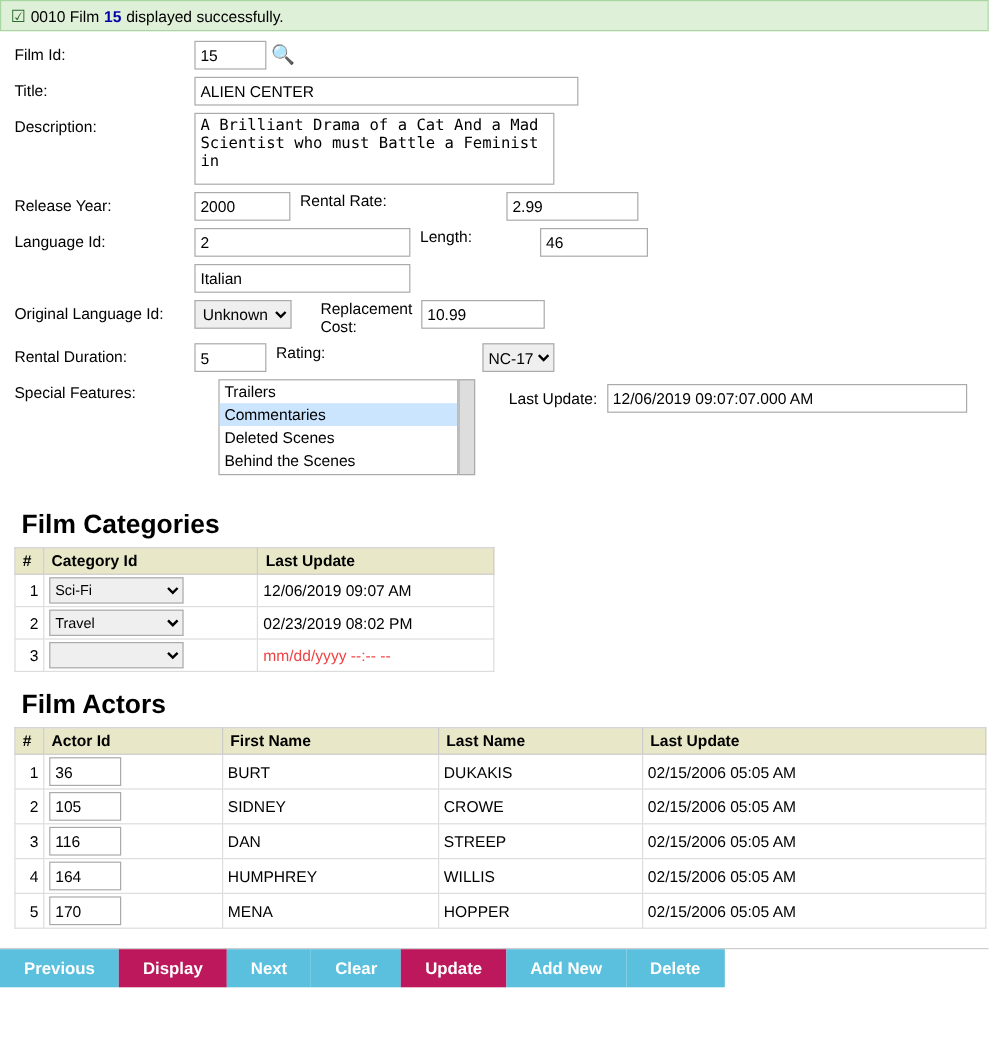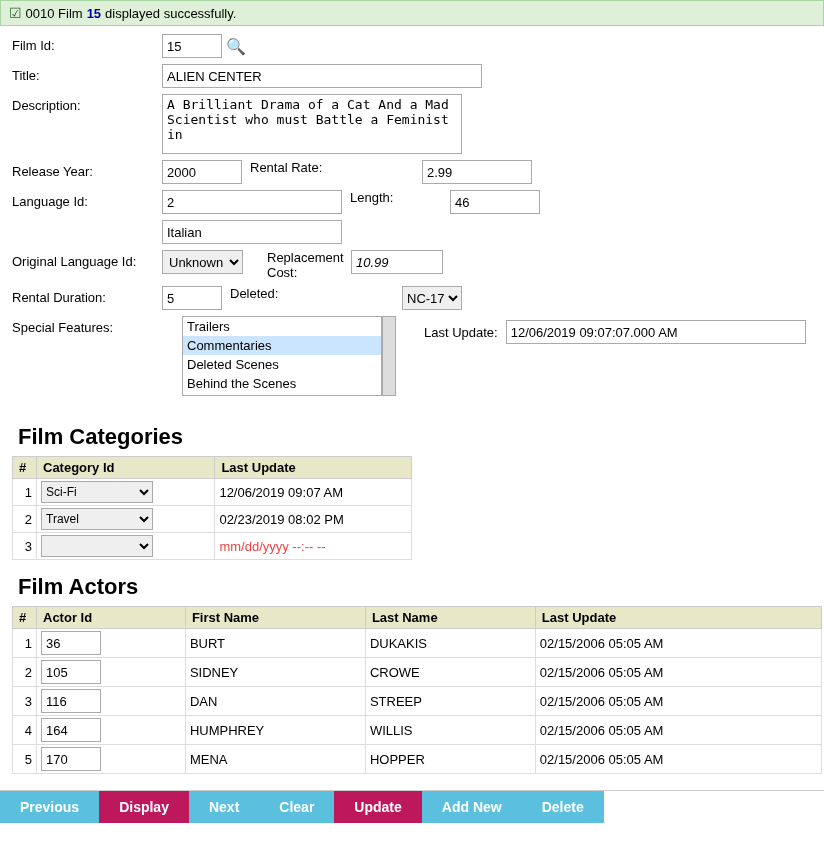--- a/index.html
+++ b/index.html
@@ -150,21 +150,21 @@
     .btn-display { background: #be185d; }
     .btn-next { background: #5bc0de; }
     .btn-clear { background: #5bc0de; }
     .btn-update { background: #be185d; }
     .btn-addnew { background: #5bc0de; }
     .btn-delete { background: #5bc0de; }
 
     .last-update-input { width: 300px; }
     .rental-rate-input { width: 110px; }
     .length-input { width: 90px; }
-    .replacement-cost-input { width: 92px; font-style: italic; }
+    .replacement-cost-input { width: 103px; }
     .rating-select { height: 24px; font-size: 13px; border: 1px solid #aaa; }
   </style>
 </head>
 <body>
 
 <div class="success-bar">
   <span class="check">☑</span>
   <span>0010 Film </span>
     <span style="font-weight:bold;color:#00a;">15</span>
     <span> displayed successfully.</span>
@@ -221,21 +221,21 @@
     <div style="width:108px; padding-left:24px;">
       <span>Replacement Cost:</span>
     </div>
     <input type="text" class="replacement-cost-input" value="10.99" style="">
   </div>
 
   <div class="form-row">
     <div class="form-label">Rental Duration:</div>
     <input type="text" style="width: 60px;" value="5">
     <div style="width:180px; padding-left:8px;">
-      <span>Deleted:</span>
+      <span>Rating:</span>
     </div>
     <select class="rating-select">
       <option>G</option>
       <option>PG</option>
       <option>PG-13</option>
       <option>R</option>
       <option selected="">NC-17</option>
     </select>
   </div>
 

